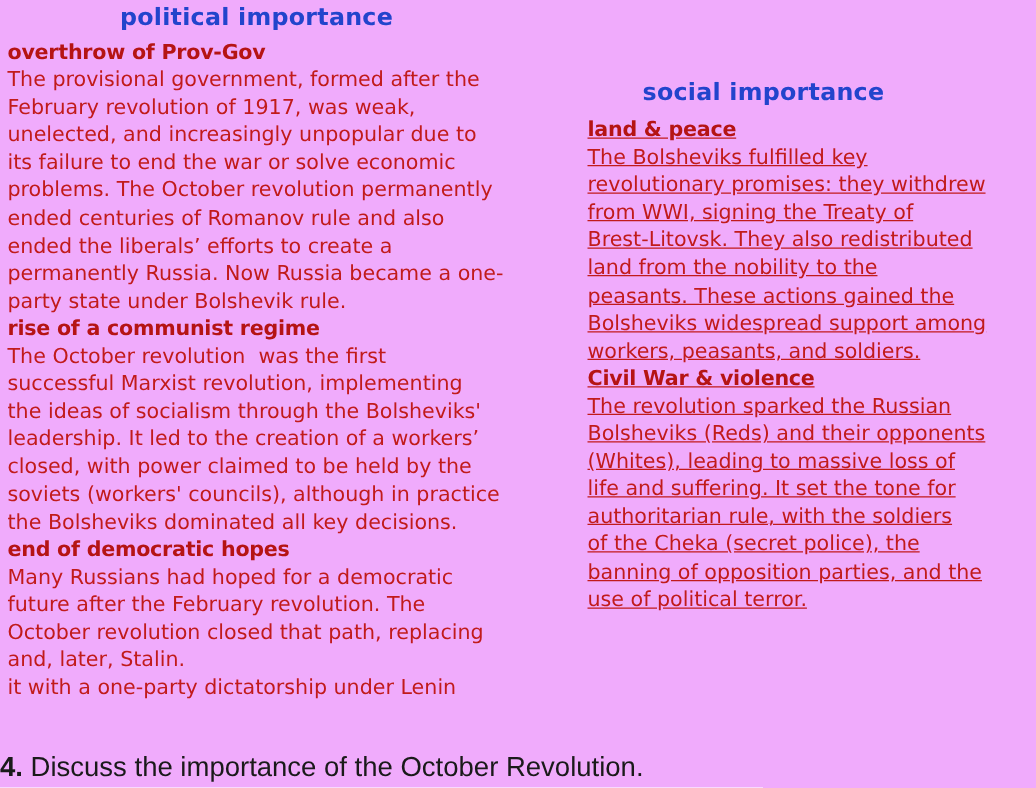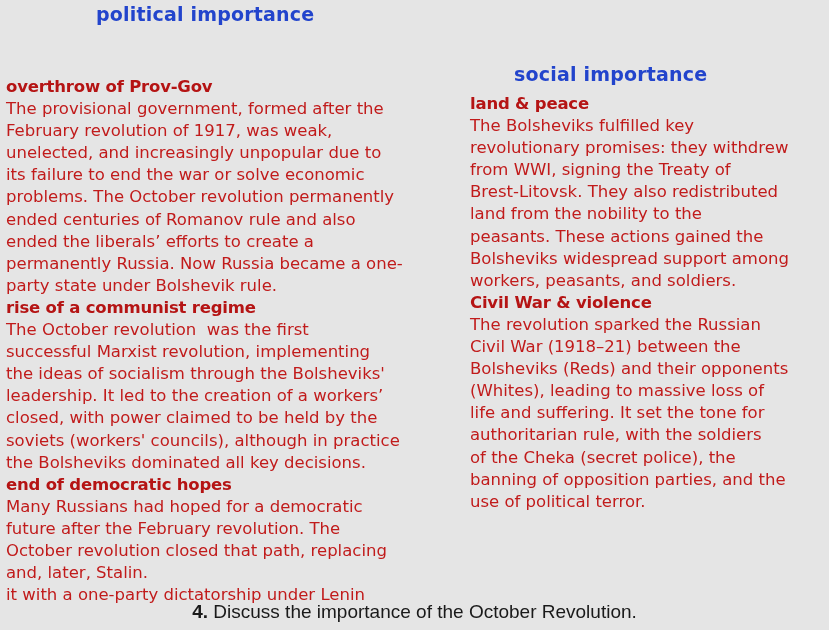--- a/index.html
+++ b/index.html
@@ -4,59 +4,59 @@
 <style>
   html, body {
     margin: 0;
     padding: 0;
     background: #ffffff;
   }
   #page {
     position: relative;
     width: 829px;
     height: 630px;
-    background: #e5e5e5;
+    background: #f0abfc;
     overflow: hidden;
     font-family: "DejaVu Sans", sans-serif;
   }
   .col-title {
     position: absolute;
     font-size: 19px;
     font-weight: 700;
     letter-spacing: 0.2px;
     color: #2244cc;
     white-space: pre;
   }
   #left-title  { left: 96px;  top: 3px;  }
   #right-title { left: 514px; top: 63px; }
   .sections {
     position: absolute;
     color: #c11b1b;
     font-size: 16.5px;
     line-height: 22.1px;
   }
-  #left-sections  { left: 6px;   top: 31px; width: 436px; margin-top: 45px; }
-  #right-sections { left: 470px; top: 93px; width: 348px; }
+  #left-sections  { left: 6px;   top: 31px; width: 436px; }
+  #right-sections { left: 470px; top: 93px; width: 348px; text-decoration: underline; }
   .sec-heading {
     font-weight: 700;
     letter-spacing: -0.2px;
     color: #b51414;
     white-space: pre;
   }
   .text-line {
     white-space: pre;
   }
   #footer {
     position: absolute;
     left: 0;
     top: 601px;
     width: 829px;
-    text-align: center;
+    text-align: left;
     font-family: "Liberation Sans", sans-serif;
-    font-size: 19px;
+    font-size: 22px;
     color: #1a1a1a;
     white-space: pre;
   }
   #footer .q-number {
     font-weight: 700;
   }
 </style>
 </head>
 <body>
 
@@ -98,21 +98,20 @@
       <div class="text-line">The Bolsheviks fulfilled key</div>
       <div class="text-line">revolutionary promises: they withdrew</div>
       <div class="text-line">from WWI, signing the Treaty of</div>
       <div class="text-line">Brest-Litovsk. They also redistributed</div>
       <div class="text-line">land from the nobility to the</div>
       <div class="text-line">peasants. These actions gained the</div>
       <div class="text-line">Bolsheviks widespread support among</div>
       <div class="text-line">workers, peasants, and soldiers.</div>
       <div class="sec-heading">Civil War &amp; violence</div>
       <div class="text-line">The revolution sparked the Russian</div>
-      <div class="text-line">Civil War (1918–21) between the</div>
       <div class="text-line">Bolsheviks (Reds) and their opponents</div>
       <div class="text-line">(Whites), leading to massive loss of</div>
       <div class="text-line">life and suffering. It set the tone for</div>
       <div class="text-line">authoritarian rule, with the soldiers</div>
       <div class="text-line">of the Cheka (secret police), the</div>
       <div class="text-line">banning of opposition parties, and the</div>
       <div class="text-line">use of political terror.</div>
     </div>
 
   <div id="footer"><span class="q-number">4.</span><span> Discuss the importance of the October Revolution.</span></div>

